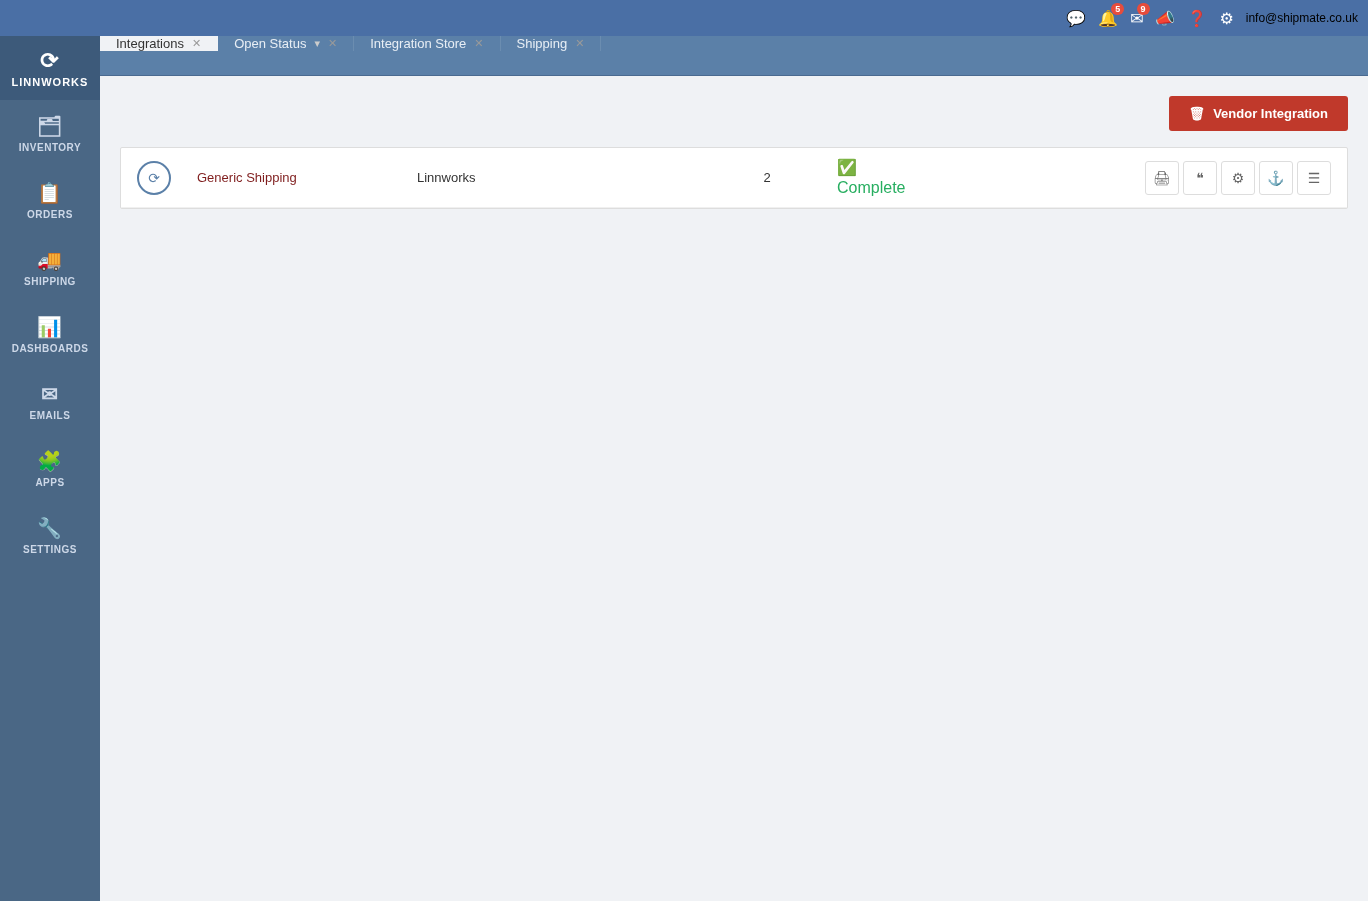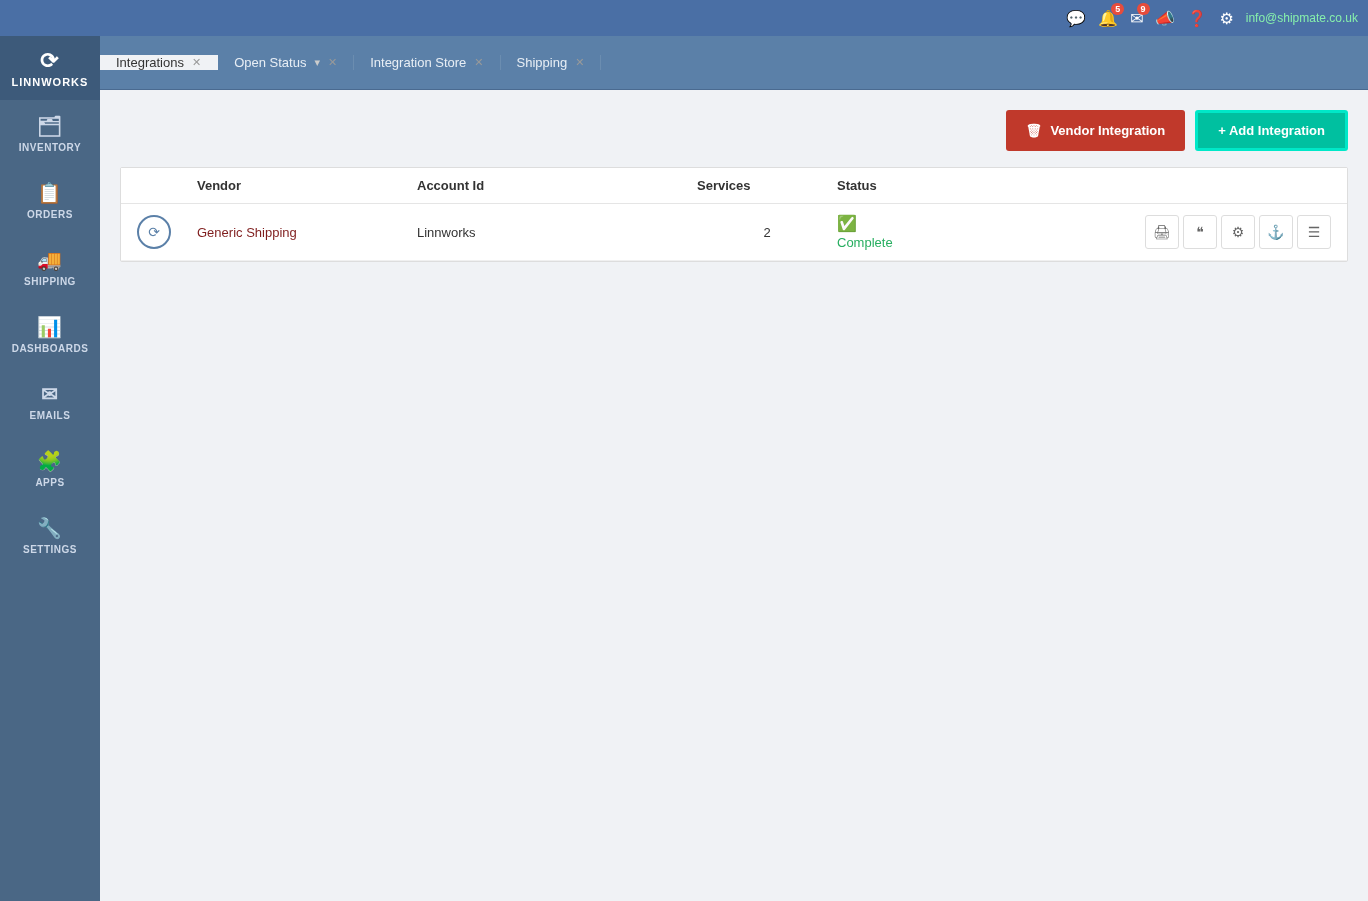--- a/index.html
+++ b/index.html
@@ -26,21 +26,21 @@
       top: -6px;
       right: -6px;
       background: #e74c3c;
       color: #fff;
       font-size: 9px;
       border-radius: 10px;
       padding: 1px 4px;
       font-weight: bold;
     }
     .top-bar-user {
-      color: #86efac;
+      color: #000000;
       font-size: 12px;
       cursor: pointer;
     }
 
     
     .layout { display: flex; height: calc(901px - 36px); }
 
     
     .sidebar {
       width: 100px;
@@ -85,22 +85,22 @@
     
     .content-area {
       flex: 1;
       display: flex;
       flex-direction: column;
       overflow: hidden;
     }
     .tab-bar {
       background: #5b80a8;
       display: flex;
-      align-items: center;
-      height: 54px;
+      align-items: flex-start;
+      height: 40px;
       border-bottom: 1px solid #4a6a90;
     }
     .tab {
       display: flex;
       align-items: center;
       padding: 0 16px;
       font-size: 13px;
       color: #e8eef5;
       cursor: pointer;
       gap: 8px;
@@ -205,21 +205,21 @@
       color: #333;
       text-align: center;
     }
     .status-cell {
       display: flex;
       flex-direction: column;
       align-items: flex-start;
       gap: 2px;
     }
     .status-icon { color: #27ae60; font-size: 16px; }
-    .status-text { font-size: 13px; color: #27ae60; text-align: center; }
+    .status-text { font-size: 16px; color: #27ae60; text-align: center; }
 
     
     .row-actions {
       display: flex;
       gap: 4px;
       justify-content: flex-end;
     }
     .row-btn {
       width: 34px;
       height: 34px;
@@ -312,34 +312,23 @@
       </div>
     </div>
 
     <div class="main-content">
 
       <div class="action-bar">
         <button class="btn-remove">
           <span>🗑</span>
           <span>Vendor Integration</span>
         </button>
-        <button class="btn-add">
-          <span>+ Add Integration</span>
-        </button>
       </div>
 
       <div class="table-container">
-        <div class="table-header">
-          <div class="col-label"></div>
-          <div class="col-label">Vendor</div>
-          <div class="col-label">Account Id</div>
-          <div class="col-label">Services</div>
-          <div class="col-label">Status</div>
-          <div class="col-label"></div>
-        </div>
 
         <div class="table-row-data">
           <div>
             <div class="vendor-icon">⟳</div>
           </div>
           <div class="vendor-name">Generic Shipping</div>
           <div class="account-id">Linnworks</div>
           <div class="services-count">2</div>
           <div class="status-cell">
             <span class="status-icon">✅</span>

